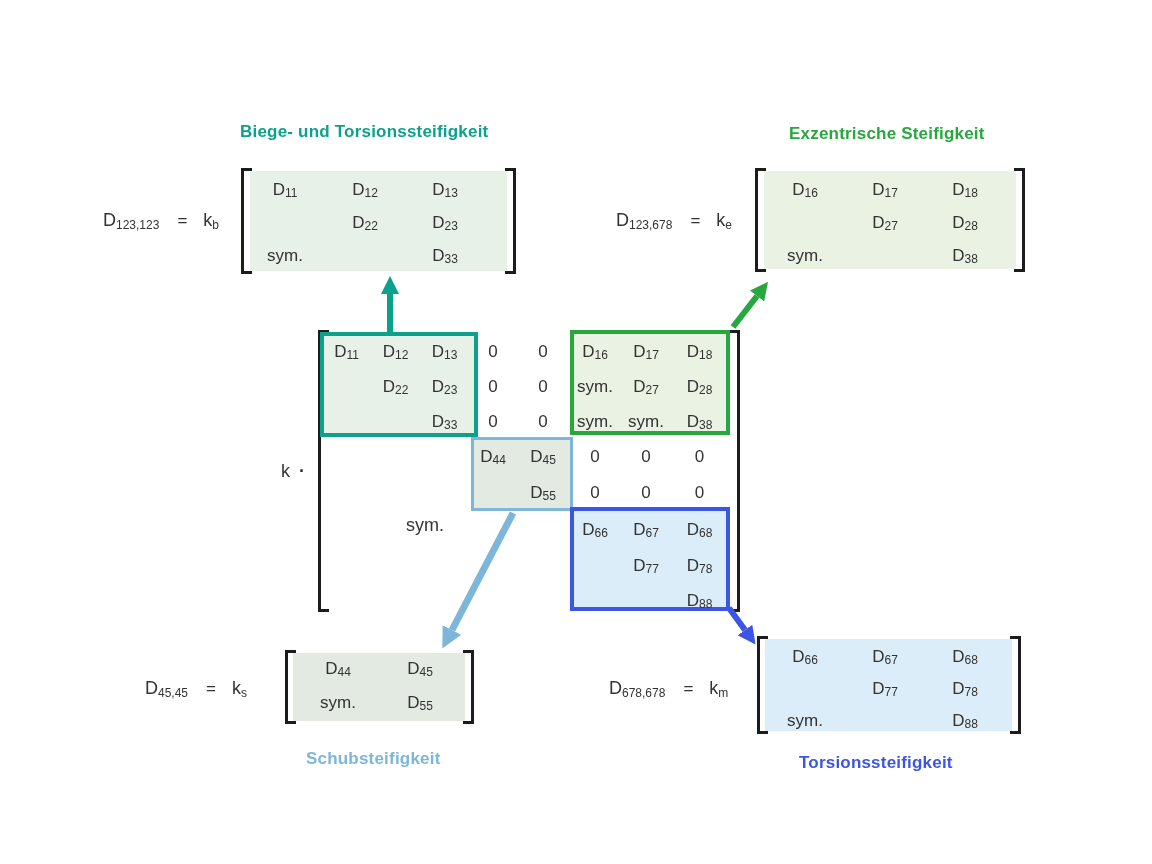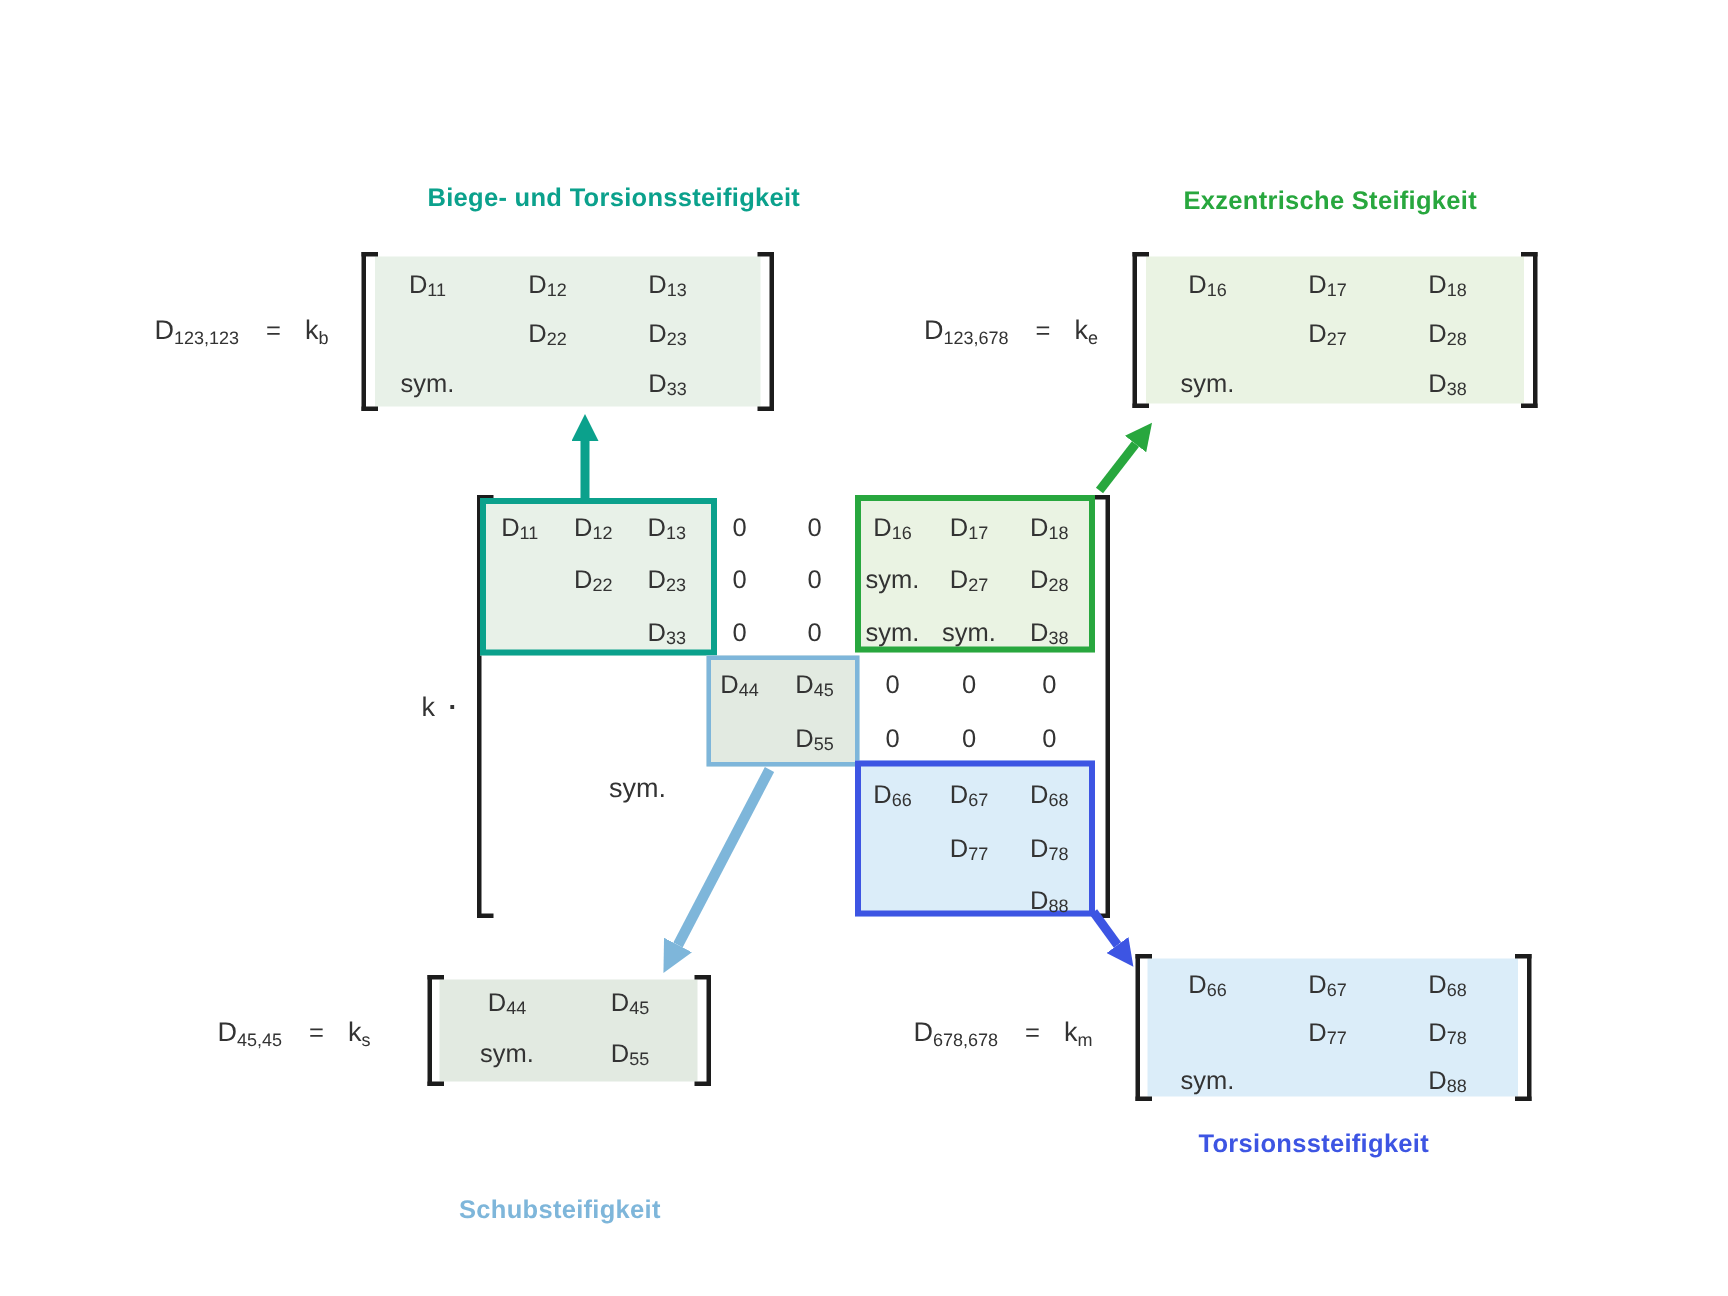--- a/index.html
+++ b/index.html
@@ -6,21 +6,21 @@
   .canvas {
     position:relative; width:1152px; height:864px; background:#ffffff;
     font-family:"Liberation Sans", sans-serif; color:var(--text,#333);
     overflow:hidden;
   }
 
   
   .title { position:absolute; font-weight:bold; font-size:17px; letter-spacing:0.2px; white-space:nowrap; }
   .title.teal   { color:var(--teal); }
   .title.green  { color:var(--green);text-align:right; }
-  .title.lblue  { color:var(--lblue);margin-top:48px; }
+  .title.lblue  { color:var(--lblue); }
   .title.blue   { color:var(--blue); }
 
   
   .eq { position:absolute; display:flex; align-items:baseline; font-size:18px; color:#333; white-space:nowrap; }
   .eq .base { font-size:18px; }
   .eq sub { font-size:12px; line-height:0; position:relative; bottom:-3px; }
   .eq .eqsign { margin:0 16px 0 18px; font-size:17px; }
 
   
   .fill { position:absolute; }
@@ -49,21 +49,21 @@
   .klabel .dot { margin-left:9px; font-weight:bold; }
   .symbig { position:absolute; font-size:18px; color:#333; }
 
   svg.arrows { position:absolute; left:0; top:0; width:1152px; height:864px; pointer-events:none; }
 </style>
 </head>
 <body>
 
 <div class="canvas">
 
-  <div class="title teal" style="left:240px; top:122px;margin-left:45px;">Biege- und Torsionssteifigkeit</div>
+  <div class="title teal" style="left:240px; top:122px;">Biege- und Torsionssteifigkeit</div>
   <div class="title green" style="left:789px; top:124px;">Exzentrische Steifigkeit</div>
   <div class="title lblue" style="left:306px; top:749px;">Schubsteifigkeit</div>
   <div class="title blue" style="left:799px; top:753px;">Torsionssteifigkeit</div>
 
   <div class="eq" style="left:103px; top:210px;">
     <span class="base">D</span>
       <sub>123,123</sub>
       <span class="eqsign">=</span>
       <span class="base">k</span>
       <sub>b</sub>

